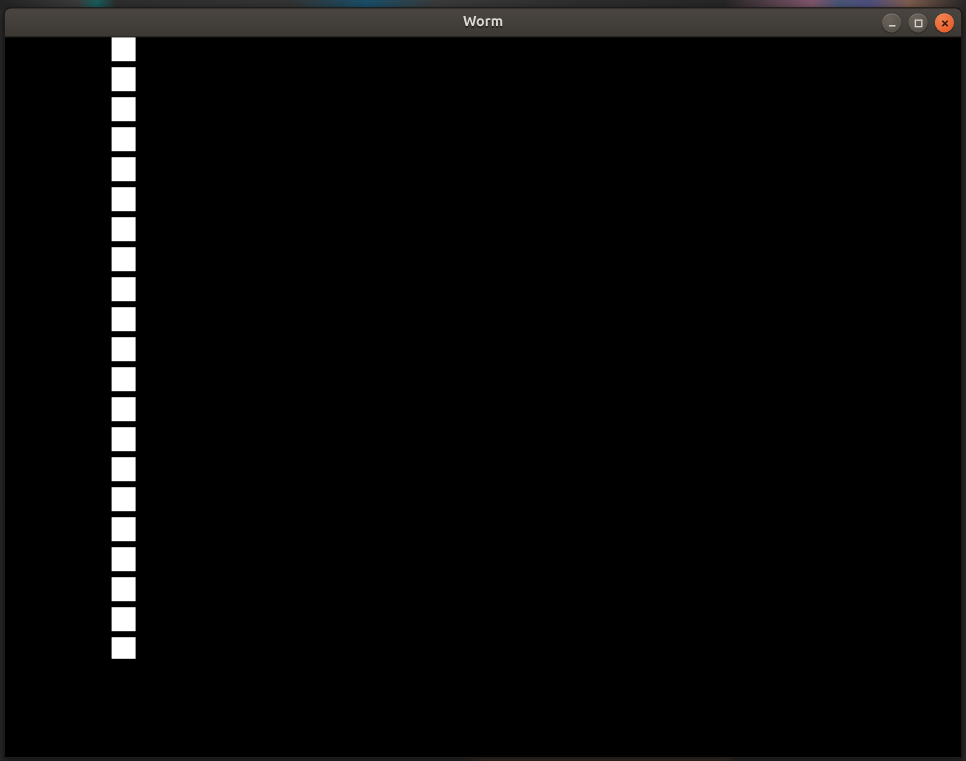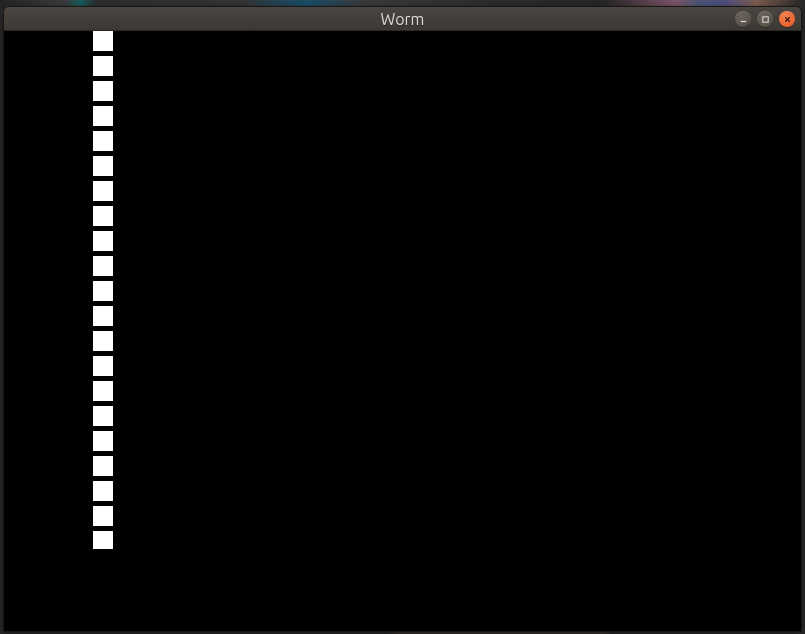--- a/index.html
+++ b/index.html
@@ -43,22 +43,22 @@
       background: linear-gradient(180deg, #4a4540 0%, #3c3833 100%);
       display: flex;
       align-items: center;
       justify-content: center;
       position: relative;
       border-bottom: 1px solid #2b2823;
       flex-shrink: 0;
     }
     .title-text {
       color: #dcd9d4;
-      font-size: 16px;
-      font-weight: normal;
+      font-size: 12px;
+      font-weight: bold;
       text-shadow: 0 1px 0 rgba(0,0,0,0.4);
     }
     .window-controls {
       position: absolute;
       right: 6px;
       top: 4px;
       display: flex;
       gap: 6px;
       align-items: center;
     }

